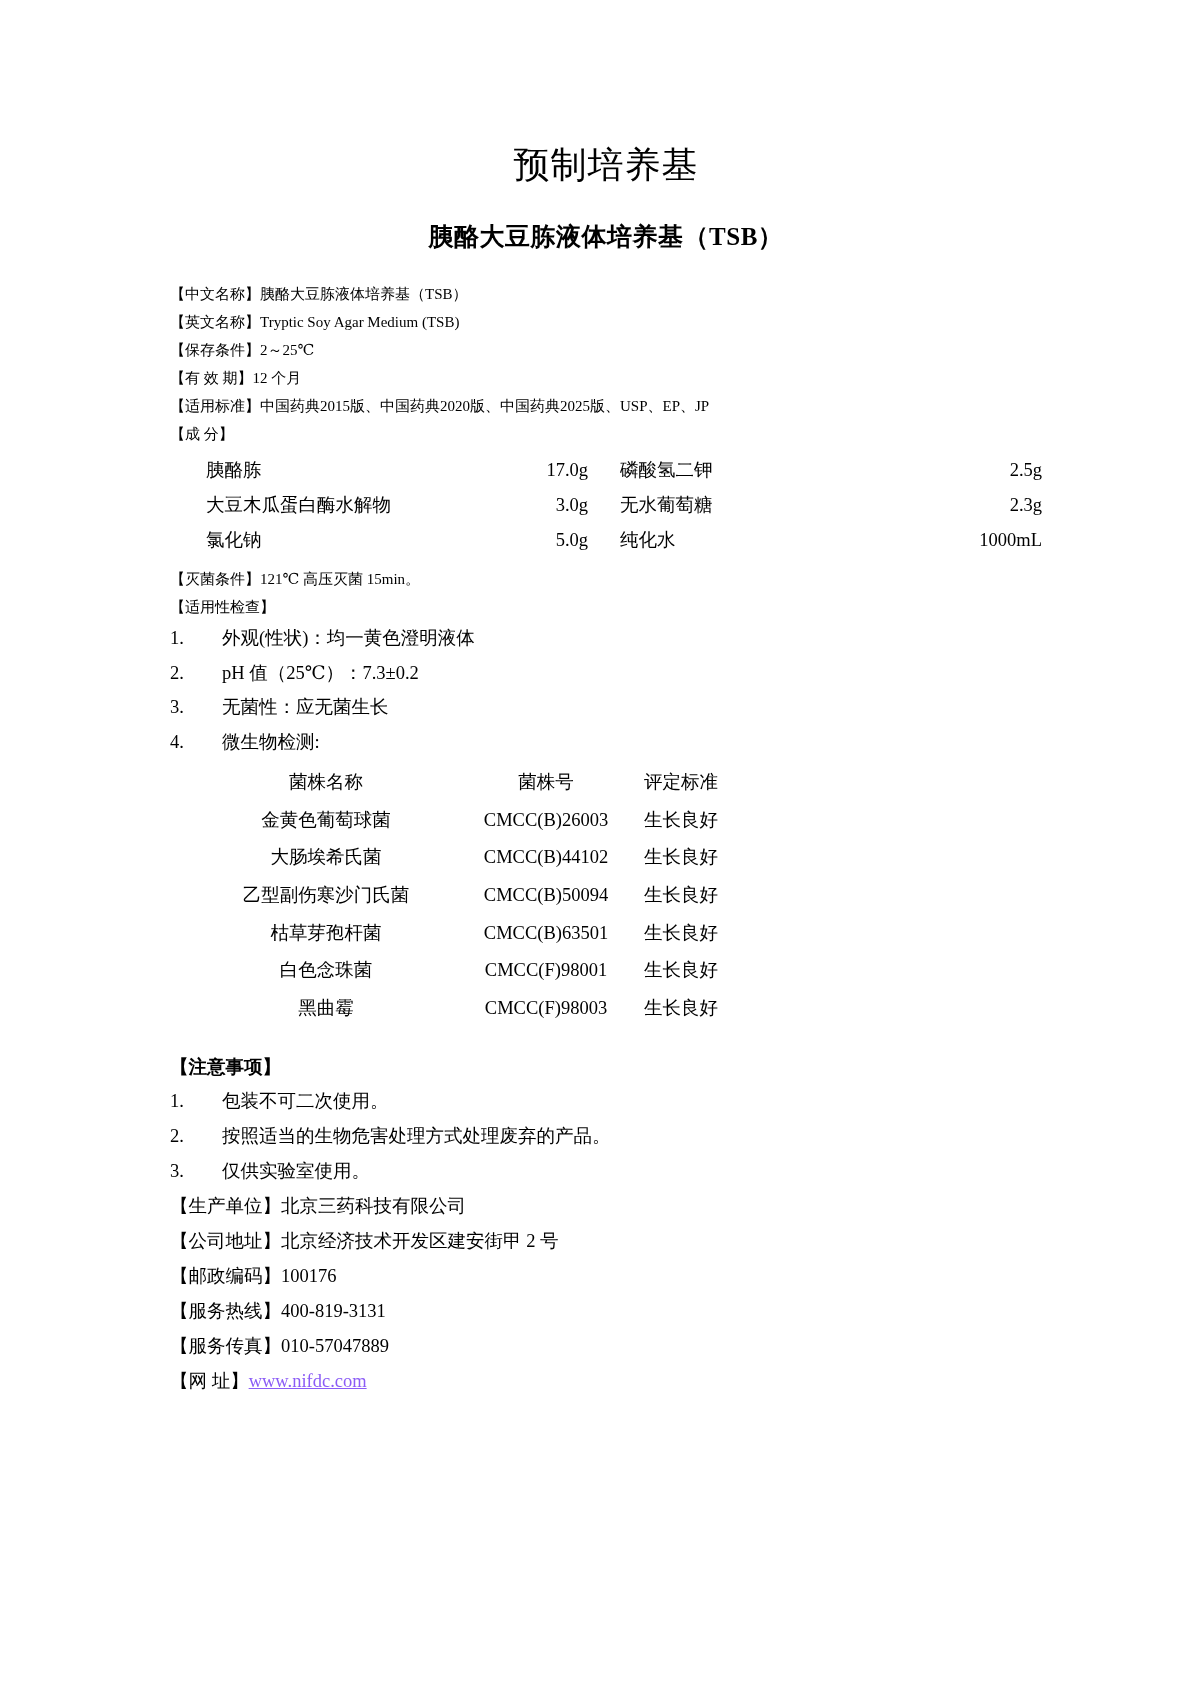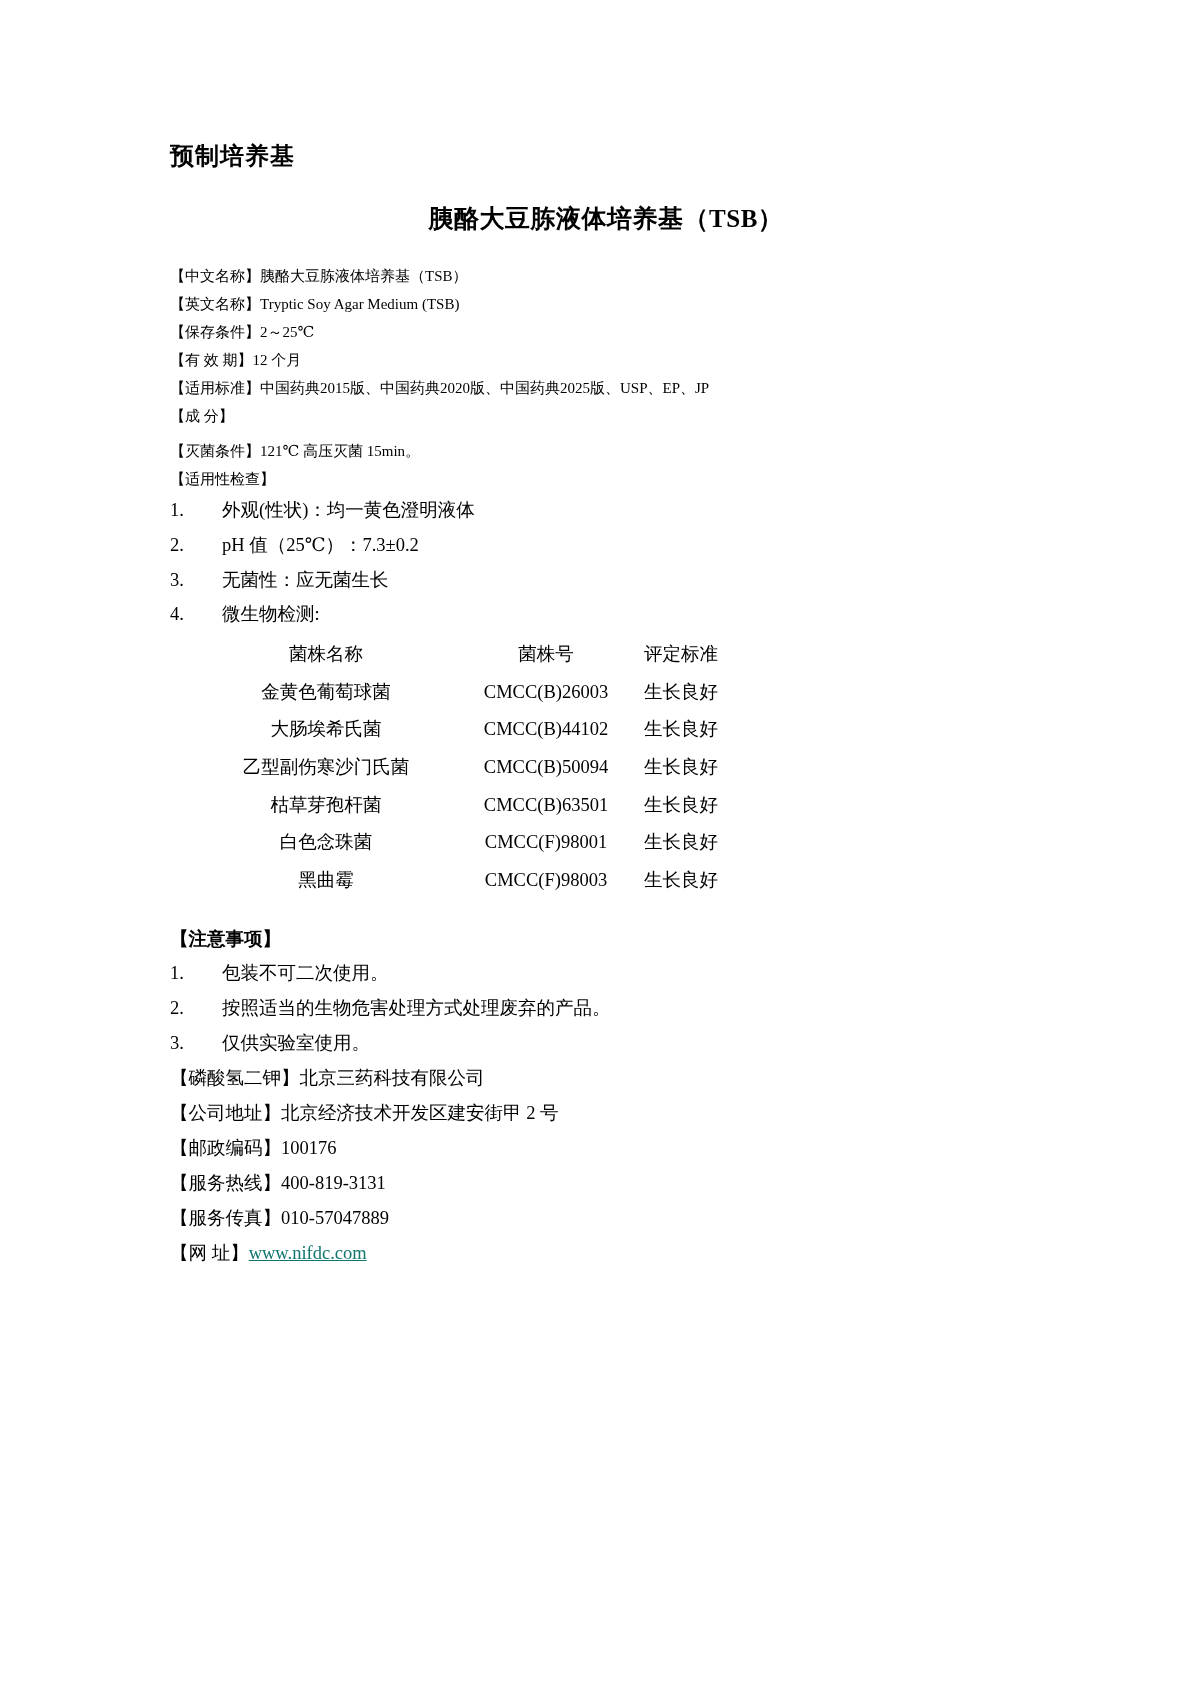--- a/index.html
+++ b/index.html
@@ -15,22 +15,23 @@
     -webkit-font-smoothing: antialiased;
   }
   .page {
     width: 1190px;
     min-height: 1683px;
     box-sizing: border-box;
     padding: 120px 148px 60px 170px;
     position: relative;
   }
   .title-main {
-    font-size: 24px;
-    font-weight: bold;
+    text-align: center;
+    font-size: 36px;
+    font-weight: normal;
     letter-spacing: 1px;
     margin: 18px 0 0 0;
     line-height: 1.5;
   }
   .title-sub {
     text-align: center;
     font-size: 25px;
     font-weight: bold;
     letter-spacing: 0.5px;
     margin: 26px 0 0 0;
@@ -141,20 +142,42 @@
   </div>
   <div class="field-line">
     <span class="label">【有 效 期】</span><span>12 个月</span>
   </div>
   <div class="field-line">
     <span class="label">【适用标准】</span><span>中国药典2015版、中国药典2020版、中国药典2025版、USP、EP、JP</span>
   </div>
 
   <div class="field-line">【成        分】</div>
 
+  <table class="comp-table">
+    <tbody>
+      <tr>
+        <td class="comp-name1">胰酪胨</td>
+        <td class="comp-val1">17.0g</td>
+        <td class="comp-name2">磷酸氢二钾</td>
+        <td class="comp-val2">2.5g</td>
+      </tr>
+      <tr>
+        <td class="comp-name1">大豆木瓜蛋白酶水解物</td>
+        <td class="comp-val1">3.0g</td>
+        <td class="comp-name2">无水葡萄糖</td>
+        <td class="comp-val2">2.3g</td>
+      </tr>
+      <tr>
+        <td class="comp-name1">氯化钠</td>
+        <td class="comp-val1">5.0g</td>
+        <td class="comp-name2">纯化水</td>
+        <td class="comp-val2">1000mL</td>
+      </tr>
+    </tbody>
+  </table>
 
 
   <div class="field-line mt6">
     <span class="label">【灭菌条件】</span><span>121℃  高压灭菌 15min。</span>
   </div>
 
   <div class="field-line">【适用性检查】</div>
 
   <ol class="num-list">
     <li>
@@ -228,31 +251,31 @@
       <span class="num">2.</span>
       <span>按照适当的生物危害处理方式处理废弃的产品。</span>
     </li>
     <li>
       <span class="num">3.</span>
       <span>仅供实验室使用。</span>
     </li>
   </ol>
 
   <div class="contact-line">
-    <span>【磷酸氢二钾】</span><span>北京三药科技有限公司</span>
+    <span>【生产单位】</span><span>北京三药科技有限公司</span>
   </div>
   <div class="contact-line">
     <span>【公司地址】</span><span>北京经济技术开发区建安街甲 2 号</span>
   </div>
   <div class="contact-line">
     <span>【邮政编码】</span><span>100176</span>
   </div>
   <div class="contact-line">
     <span>【服务热线】</span><span>400-819-3131</span>
   </div>
   <div class="contact-line">
     <span>【服务传真】</span><span>010-57047889</span>
   </div>
   <div class="contact-line">
-    <span>【网        址】</span><a class="weblink" href="#" style="color: #0f766e;">www.nifdc.com</a>
+    <span>【网        址】</span><a class="weblink" href="#" style="color: #8b5cf6;">www.nifdc.com</a>
   </div>
 
 </div>
 
 </body></html>

